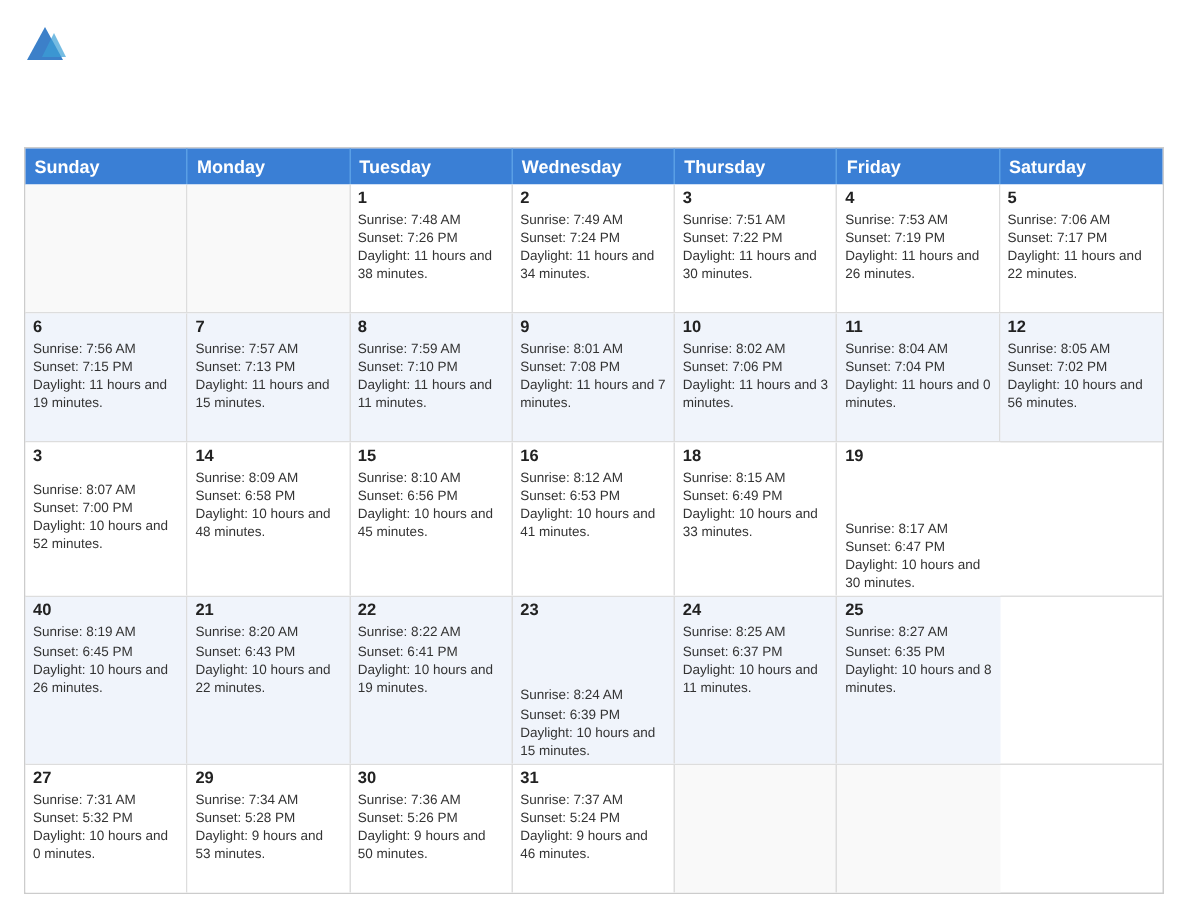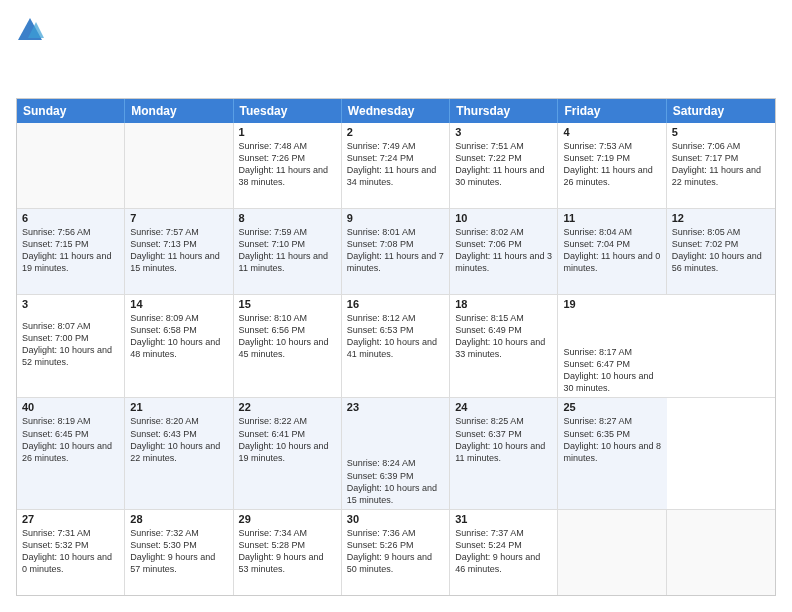--- a/index.html
+++ b/index.html
@@ -301,26 +301,20 @@
           </div>
         </div>
         <div class="cal-row">
           <div class="cal-cell">
             <div class="day-num">27</div>
             <div class="cell-text" style="white-space: pre-line;">Sunrise: 7:31 AM
 Sunset: 5:32 PM
 Daylight: 10 hours and 0 minutes.</div>
           </div>
           <div class="cal-cell">
-            <div class="day-num">28</div>
-            <div class="cell-text" style="white-space: pre-line;">Sunrise: 7:32 AM
-Sunset: 5:30 PM
-Daylight: 9 hours and 57 minutes.</div>
-          </div>
-          <div class="cal-cell">
             <div class="day-num">29</div>
             <div class="cell-text" style="white-space: pre-line;">Sunrise: 7:34 AM
 Sunset: 5:28 PM
 Daylight: 9 hours and 53 minutes.</div>
           </div>
           <div class="cal-cell">
             <div class="day-num">30</div>
             <div class="cell-text" style="white-space: pre-line;">Sunrise: 7:36 AM
 Sunset: 5:26 PM
 Daylight: 9 hours and 50 minutes.</div>

